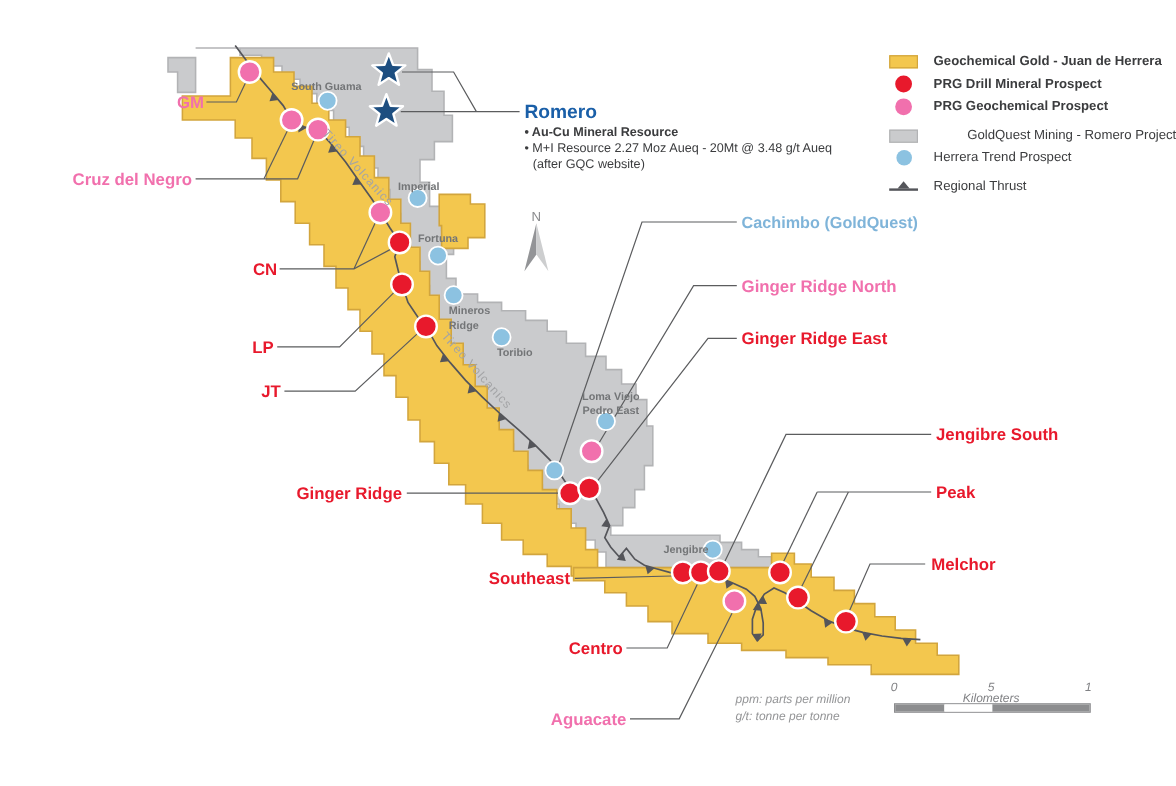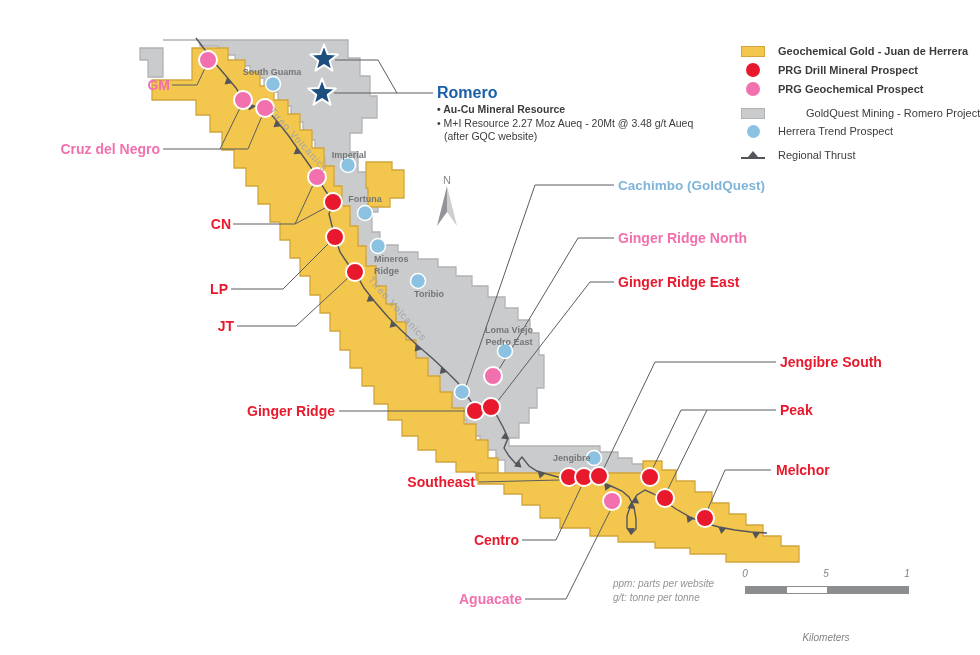--- a/index.html
+++ b/index.html
@@ -185,28 +185,28 @@
           <span class="sw-thrust">
             <span class="line"></span>
             <span class="tooth"></span>
           </span>
         </span>
         <span class="legend-label">Regional Thrust</span>
       </div>
     </div>
 
   <div id="notes">
-    <div>ppm: parts per website</div>
+    <div>ppm: parts per million</div>
     <div>g/t: tonne per tonne</div>
   </div>
 
   <div id="scalebar">
       <div class="sb-tick" style="left: 745px; top: 568px;">0</div>
       <div class="sb-tick" style="left: 826px; top: 568px;">5</div>
       <div class="sb-tick" style="left: 907px; top: 568px;">1</div>
       <div id="sb-bar" style="left: 745px; top: 586px; width: 162px; height: 6px;">
         <div class="sb-seg" style="left: 0px; width: 41px; background: rgb(140, 141, 143);"></div>
         <div class="sb-seg" style="left: 41px; width: 40px; background: rgb(255, 255, 255);"></div>
         <div class="sb-seg" style="left: 81px; width: 81px; background: rgb(140, 141, 143);"></div>
       </div>
-      <div id="sb-unit" style="left: 826px; top: 632px;">Kilometers</div>
+      <div id="sb-unit" style="left: 826px; top: 577px;">Kilometers</div>
     </div>
 </div>
 
 </body></html>

